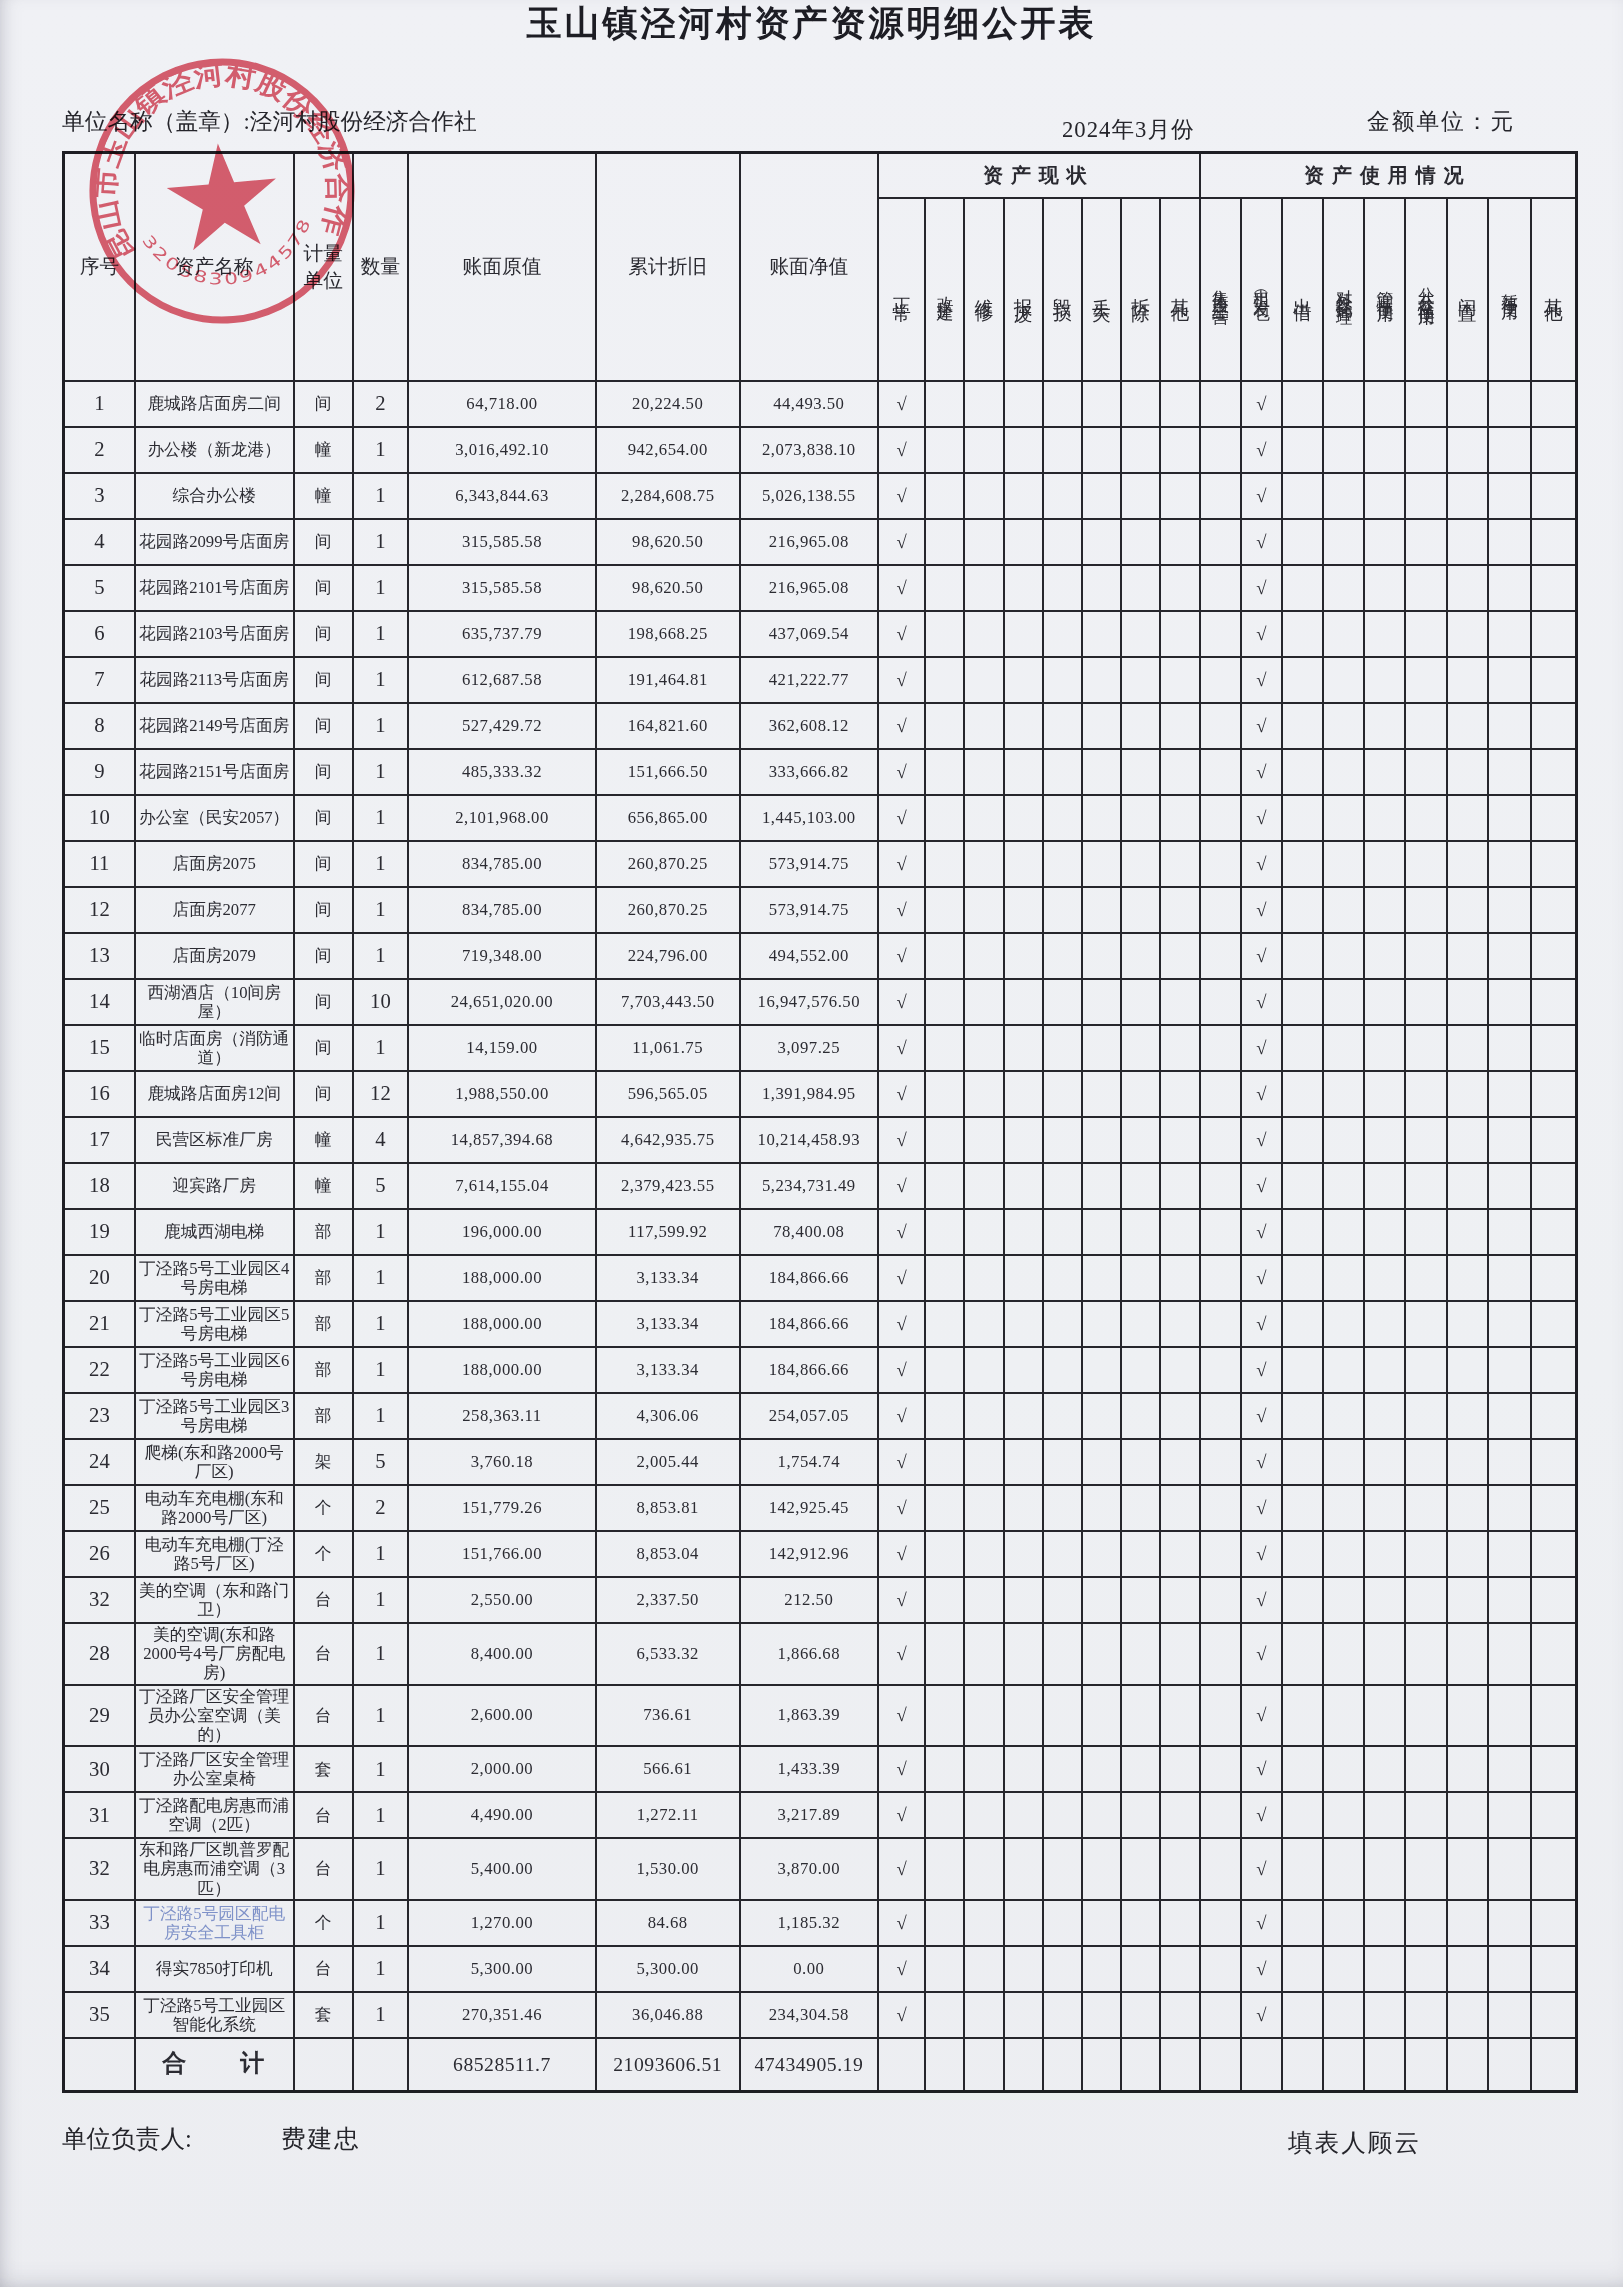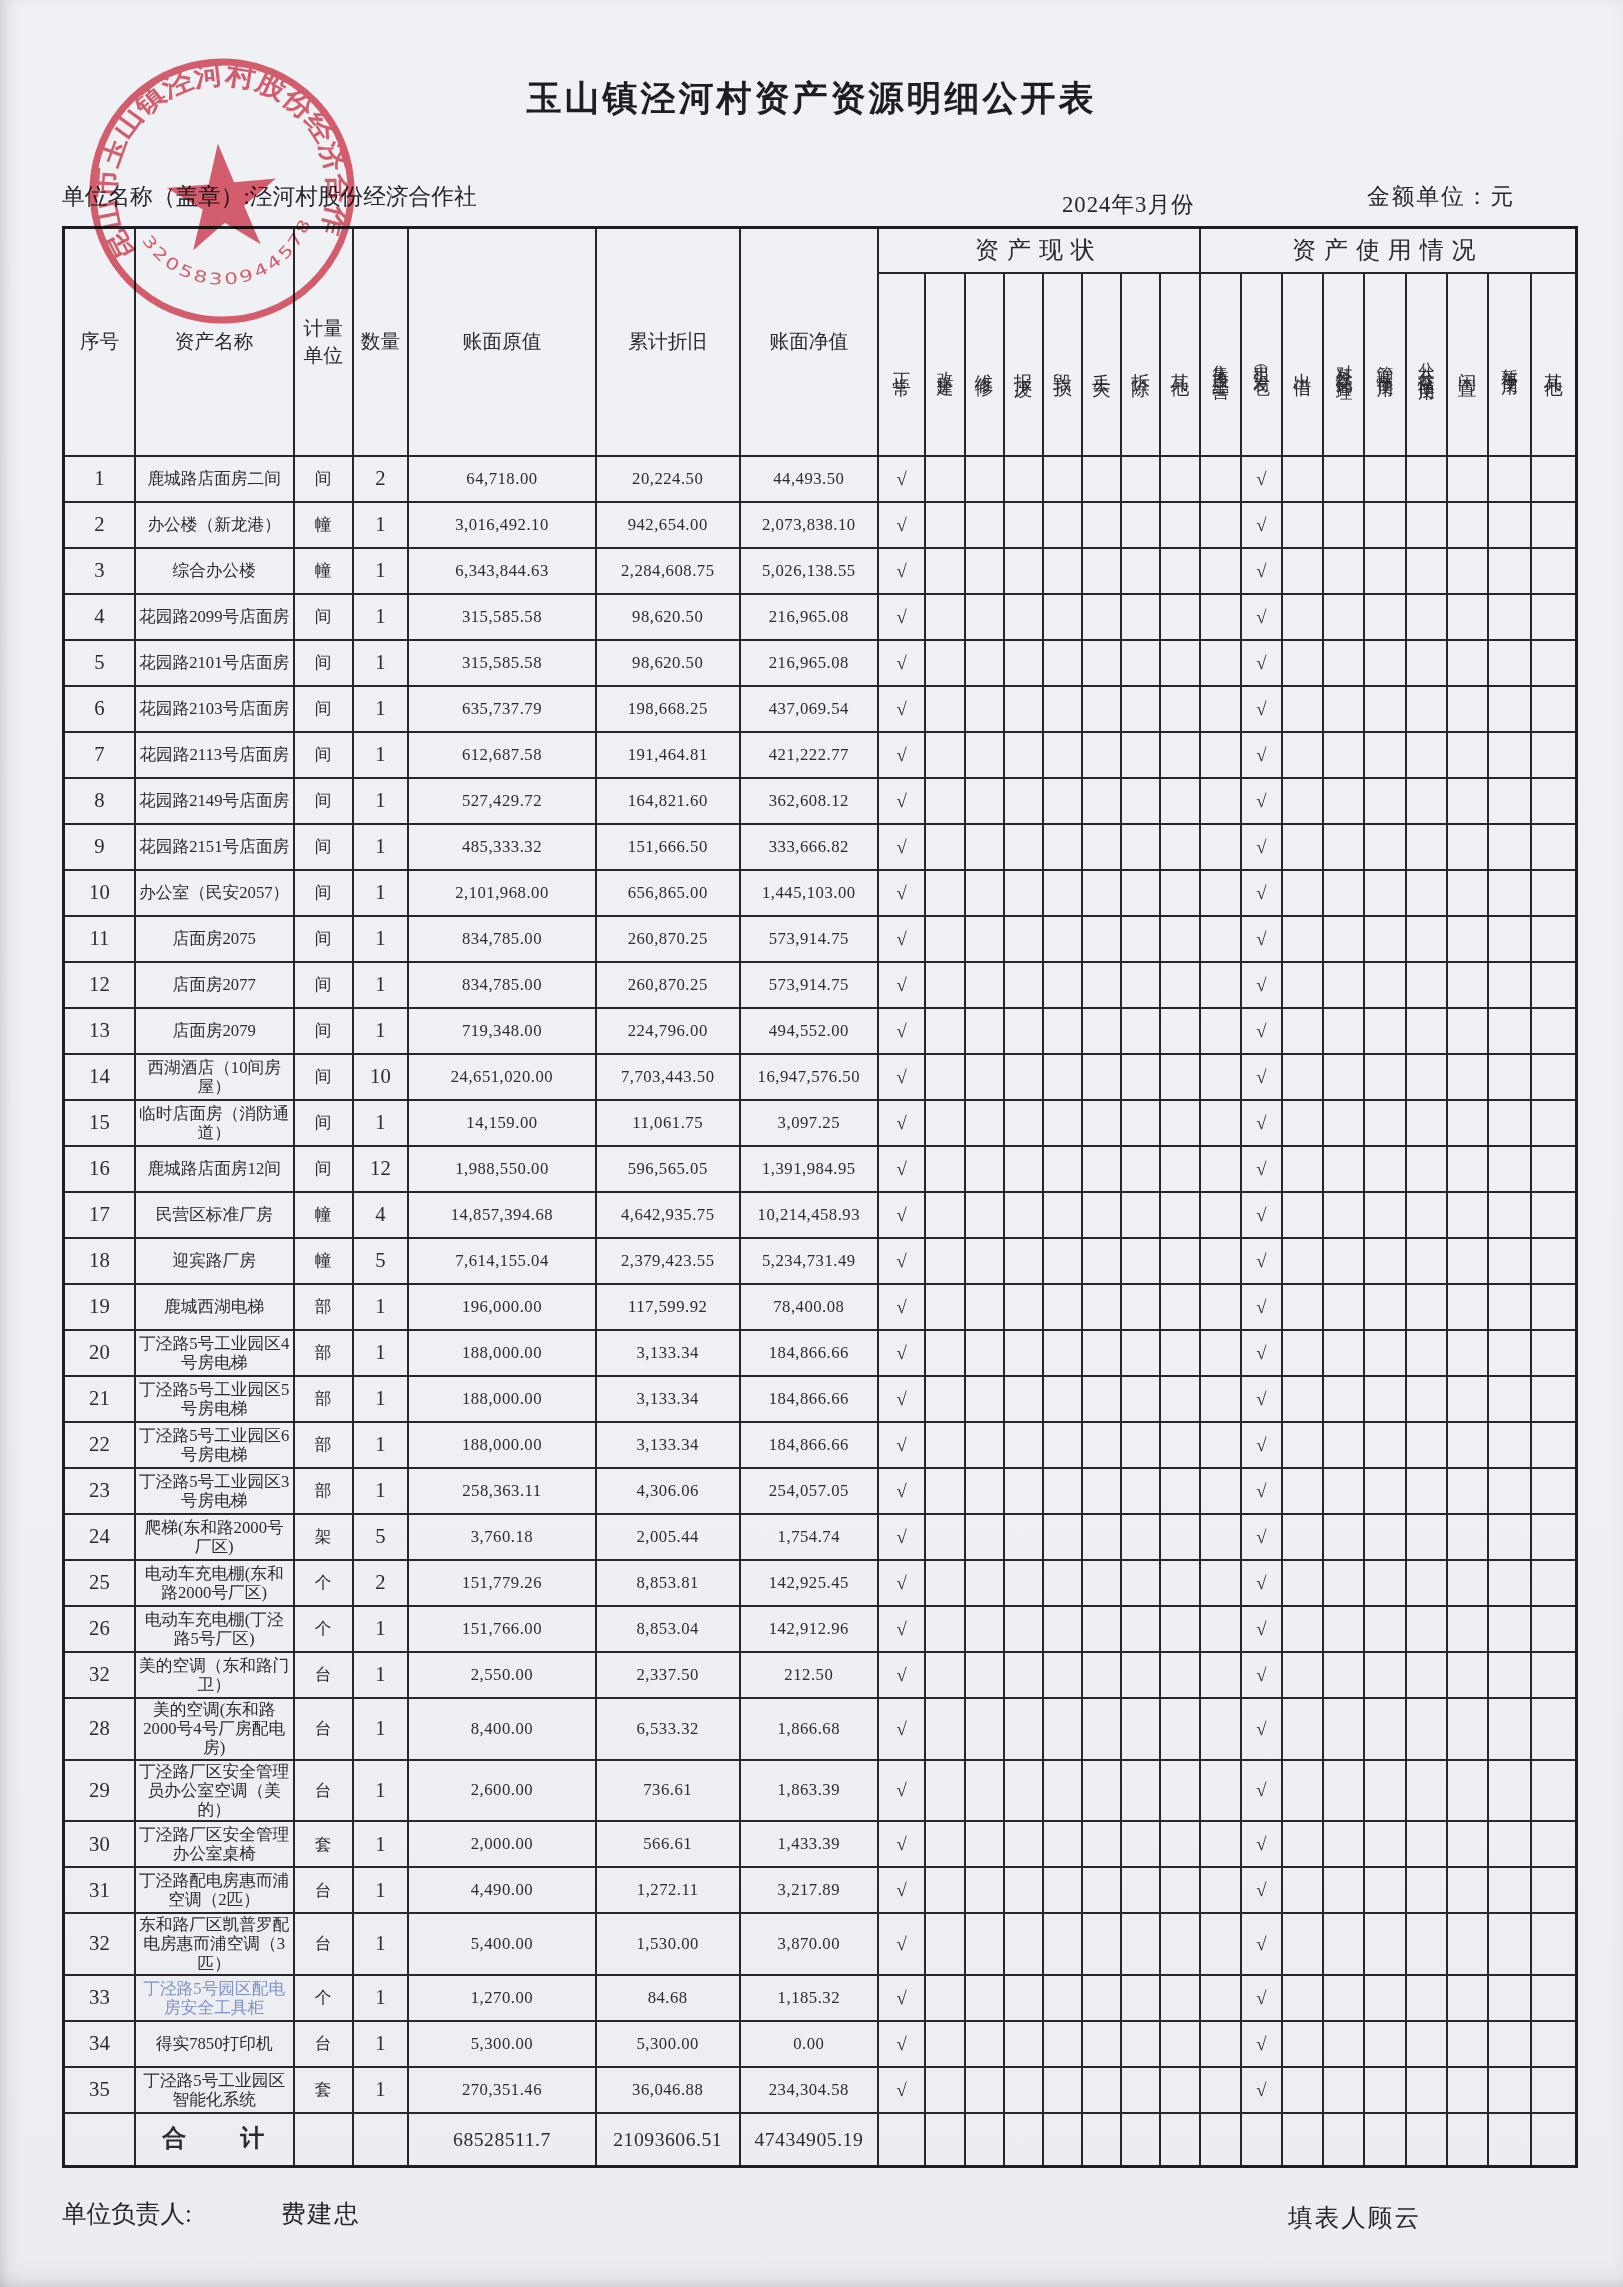--- a/index.html
+++ b/index.html
@@ -11,21 +11,20 @@
     position:relative;
     overflow:hidden;
   }
   .page{
     width:1623px;height:2287px;
     background:linear-gradient(180deg,#f0f1f5 0%,#eef0f3 60%,#ecedf1 100%);
     position:relative;
     box-shadow:inset 11.8px 0 21.7px -13.8px rgba(90,90,110,.35), inset 0 -13.8px 25.6px -15.8px rgba(90,90,110,.3);
   }
   .title{
-    padding-top:75px;
     text-align:center;
     font-size:35px;
     font-weight:bold;
     letter-spacing:3px;
     color:#1d1d24;
   }
   .meta{
     position:relative;
     margin:65px 45px 5.9px 62px;
     height:33px;
@@ -44,21 +43,21 @@
   }
   table.main th, table.main td{
     border:2px solid #26262c;
     padding:1px 2px;
     text-align:center;
     vertical-align:middle;
     overflow:hidden;
   }
   table.main{border:3px solid #1e1e24;}
   th.h-main{font-size:19.7px;font-weight:normal;color:#2a2a31;}
-  th.h-group{font-size:24px;font-weight:normal;letter-spacing:7.9px;height:41px;color:#2a2a31;}
+  th.h-group{font-size:20px;font-weight:bold;letter-spacing:7.9px;height:41px;color:#2a2a31;}
   th.h-sub{height:179px;font-weight:normal;}
   .vtxt{
     writing-mode:vertical-rl;
     text-orientation:mixed;
     margin:0 auto;
     font-size:16.7px;
     letter-spacing:3.9px;
     line-height:1.05;
     max-height:171px;
     color:#2a2a31;

